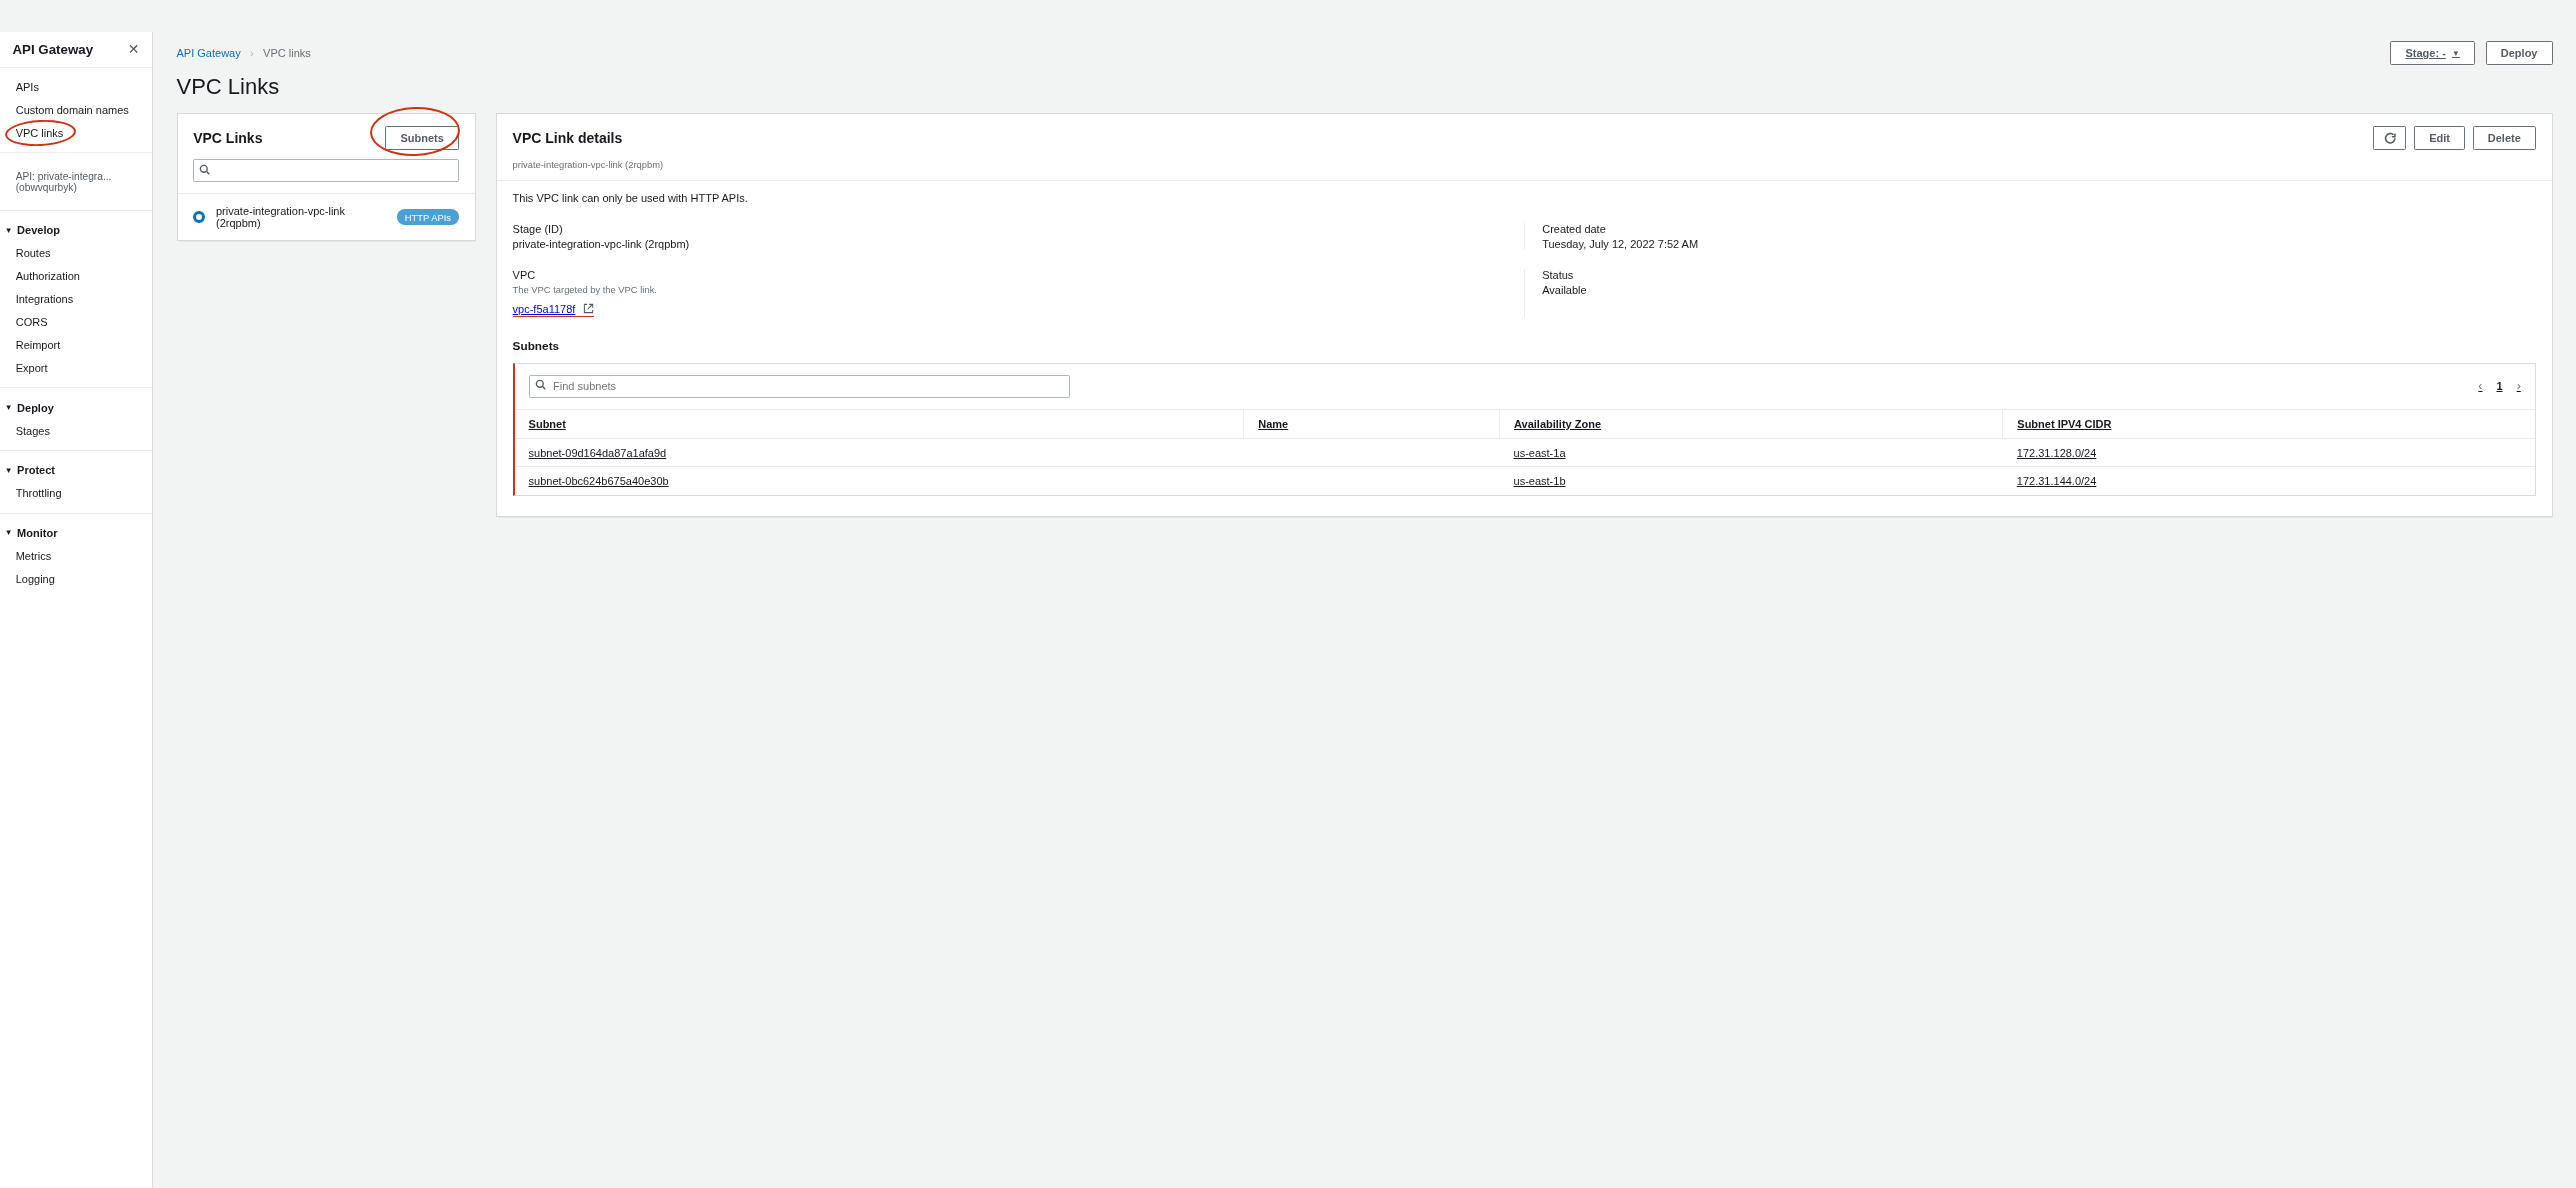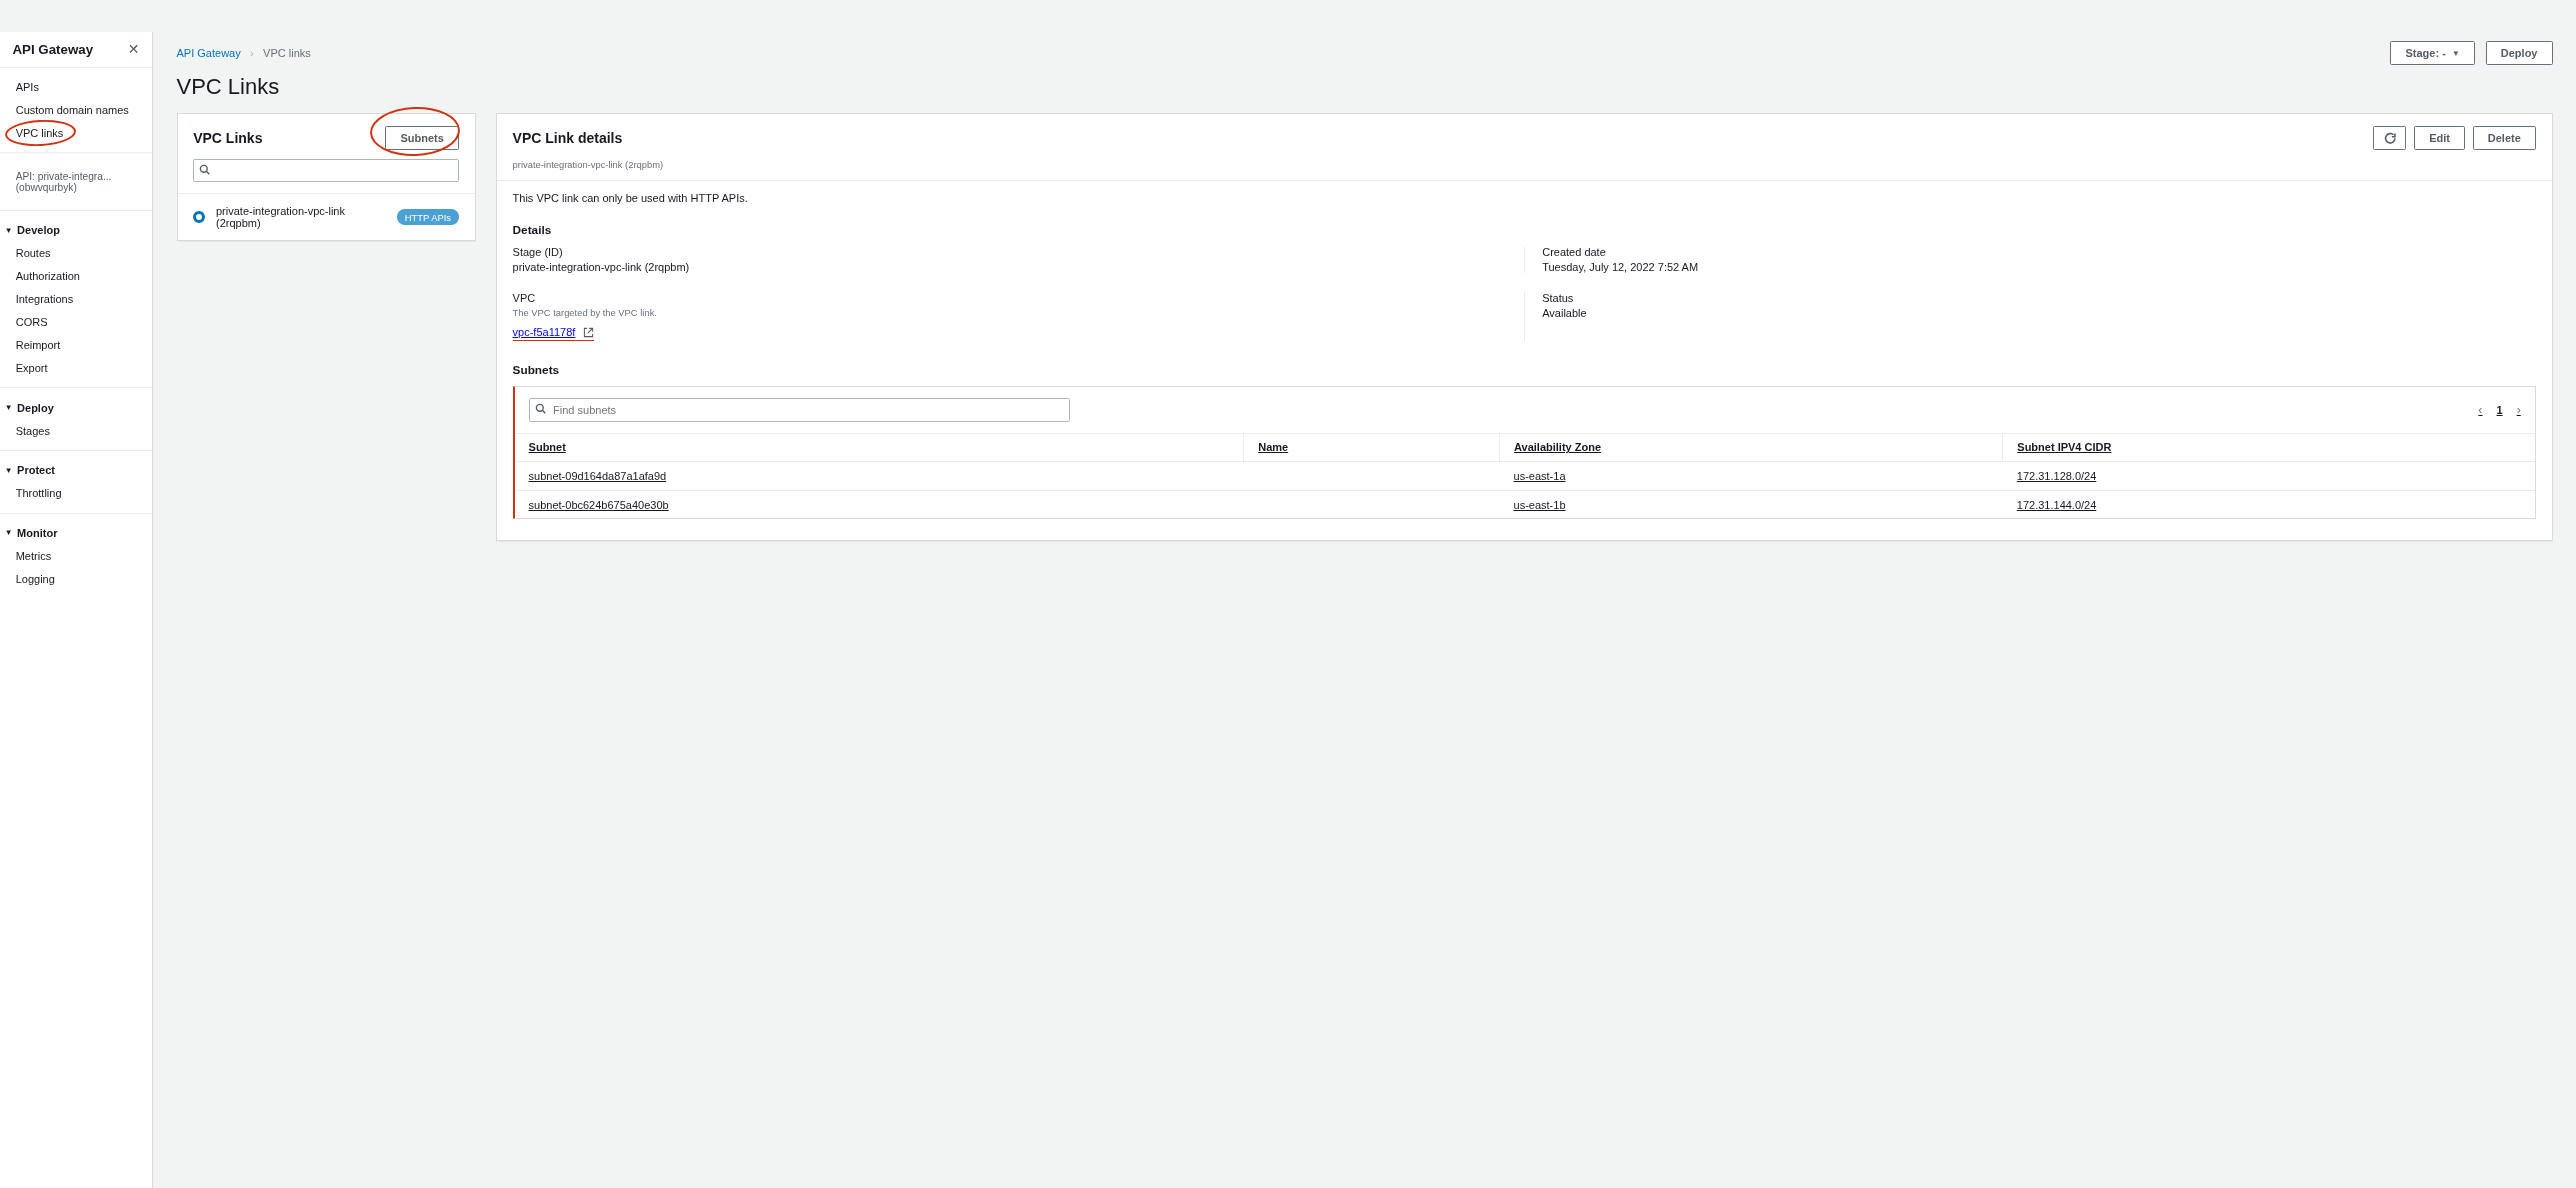--- a/index.html
+++ b/index.html
@@ -24,21 +24,21 @@
 }
 
 
 .main { flex: 1; display: flex; flex-direction: column; overflow: auto; }
 .topbar { display: flex; align-items: center; justify-content: space-between; padding: 9.4px 23.5px 3.1px 23.5px; }
 .breadcrumb { font-size: 11px; color: #687078; }
 .breadcrumb a { color: #0073bb; text-decoration: none; }
 .breadcrumb-sep { margin: 0 6.3px; color: #aab7b8; }
 .topbar-actions { display: flex; gap: 11px; }
 .btn { background: #fff; border: 0.8px solid #687078; border-radius: 1.6px; padding: 4.7px 14px; font-size: 11px; font-weight: 700; color: #545b64; cursor: pointer; }
-.btn-stage { display: inline-flex; align-items: center; gap: 6.3px; }
+.btn-stage { display: inline-flex; align-items: center; gap: 6.3px; text-decoration: underline; }
 .caret-down { font-size: 7.8px; }
 
 .content { padding: 6.3px 23.5px 23.5px 23.5px; }
 .page-title { font-size: 22px; font-weight: 400; margin-bottom: 12.5px; }
 
 .columns { display: flex; gap: 20.4px; align-items: flex-start; }
 .col-left { width: 299px; flex-shrink: 0; }
 .col-right { flex: 1; }
 
 .panel { background: #fff; border: 0.8px solid #d5dbdb; box-shadow: 0 0.8px 0.8px rgba(0,0,0,0.05); }
@@ -205,21 +205,20 @@
               </button>
               <button class="btn">Edit</button>
               <button class="btn">Delete</button>
             </div>
           </div>
           <div class="panel-subtext">private-integration-vpc-link (2rqpbm)</div>
 
           <div class="details-body">
             <div class="notice">This VPC link can only be used with HTTP APIs.</div>
 
-            <div class="section-h">Details</div>
             <div class="detail-grid">
               <div class="detail-cell">
                 <div class="detail-label">Stage (ID)</div>
                 <div class="detail-value">private-integration-vpc-link (2rqpbm)</div>
               </div>
               <div class="detail-cell right">
                 <div class="detail-label">Created date</div>
                 <div class="detail-value">Tuesday, July 12, 2022 7:52 AM</div>
               </div>
               <div class="detail-cell">

